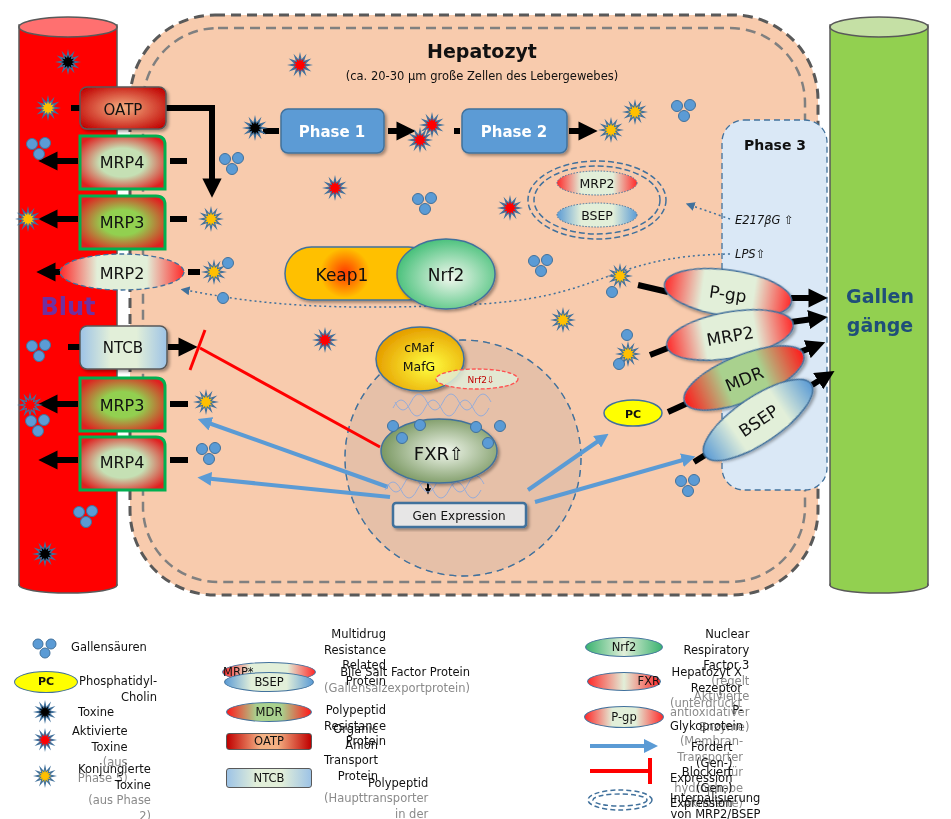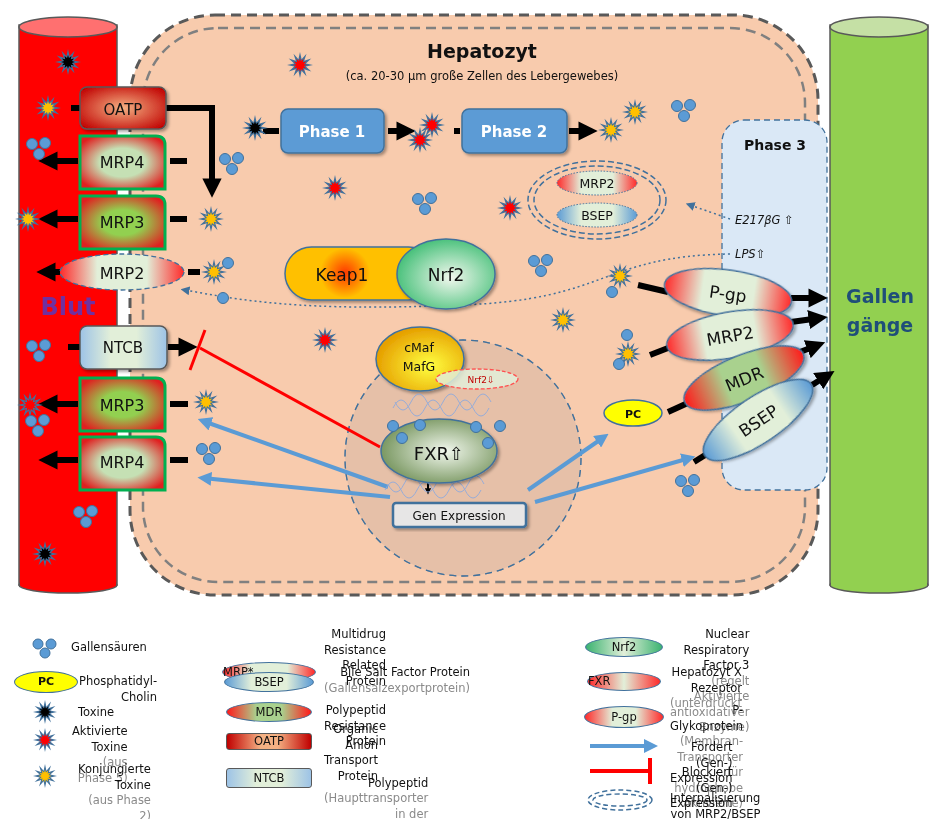--- a/index.html
+++ b/index.html
@@ -464,21 +464,21 @@
   <div class="lg-item" style="left:226px;top:733px;width:84px;height:15px;border-radius:3px;background:linear-gradient(90deg,#c00000,#f4b183 40%,#f4b183 60%,#c00000);border:1.5px solid #595959;text-align:center;line-height:15px">OATP</div>
   <div class="lg-item" style="left:226px;top:768px;width:84px;height:18px;border-radius:3px;background:linear-gradient(90deg,#9dc3e6,#e2efd9 35%,#e2efd9 65%,#9dc3e6);border:1.5px solid #595959;text-align:center;line-height:18px">NTCB</div>
 
   <div class="lg-item" style="left:324px;top:627px"><span>Multidrug Resistance Related Protein</span><br></div>
   <div class="lg-item" style="left:324px;top:665px"><span>Bile Salt Factor Protein</span><br><span class="sub">(Gallensalzexportprotein)</span></div>
   <div class="lg-item" style="left:324px;top:703px">Polypeptid Resistance Protein</div>
   <div class="lg-item" style="left:324px;top:722px"><span>Organic Anion Transport Protein</span><br></div>
   <div class="lg-item" style="left:324px;top:760px"><br><span>Polypeptid</span> <span class="sub">(Haupttransporter in der</span><br></div>
 
   <div class="lg-item" style="left:585px;top:637px;width:76px;height:18px;border-radius:50%;background:linear-gradient(90deg,#3cb371,#e2efd9 50%,#3cb371);border:1.5px solid #41719c;text-align:center;line-height:18px">Nrf2</div>
-  <div class="lg-item" style="left:587px;top:672px;width:72px;height:17px;border-radius:50%;background:linear-gradient(90deg,#ff2a2a,#e2efd9 50%,#ff2a2a);border:1.5px solid #41719c;text-align:left;line-height:17px">FXR</div>
+  <div class="lg-item" style="left:587px;top:672px;width:72px;height:17px;border-radius:50%;background:linear-gradient(90deg,#ff2a2a,#e2efd9 50%,#ff2a2a);border:1.5px solid #41719c;text-align:right;line-height:17px">FXR</div>
   <div class="lg-item" style="left:584px;top:706px;width:78px;height:20px;border-radius:50%;background:linear-gradient(90deg,#ff2a2a,#e2efd9 35%,#e2efd9 65%,#ff2a2a);border:1.5px solid #41719c;text-align:center;line-height:20px">P-gp</div>
 
   <svg style="position:absolute;left:588px;top:738px" width="72" height="16">
     <line x1="2" y1="8" x2="58" y2="8" stroke="#5b9bd5" stroke-width="4"></line>
       <path d="M56,1 L70,8 L56,15 z" fill="#5b9bd5"></path>
   </svg>
   <svg style="position:absolute;left:588px;top:756px" width="72" height="30">
     <line x1="2" y1="15" x2="62" y2="15" stroke="#ff0000" stroke-width="4"></line>
       <line x1="62" y1="2" x2="62" y2="28" stroke="#ff0000" stroke-width="4"></line>
   </svg>

